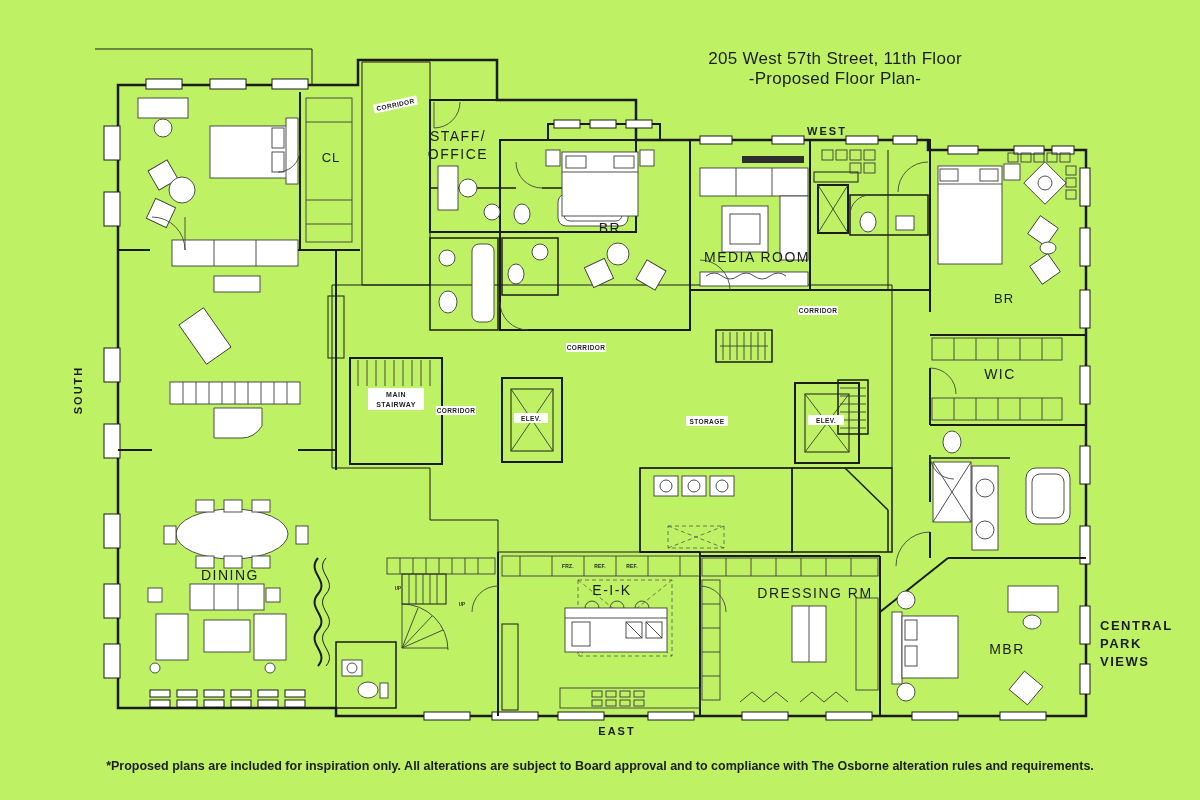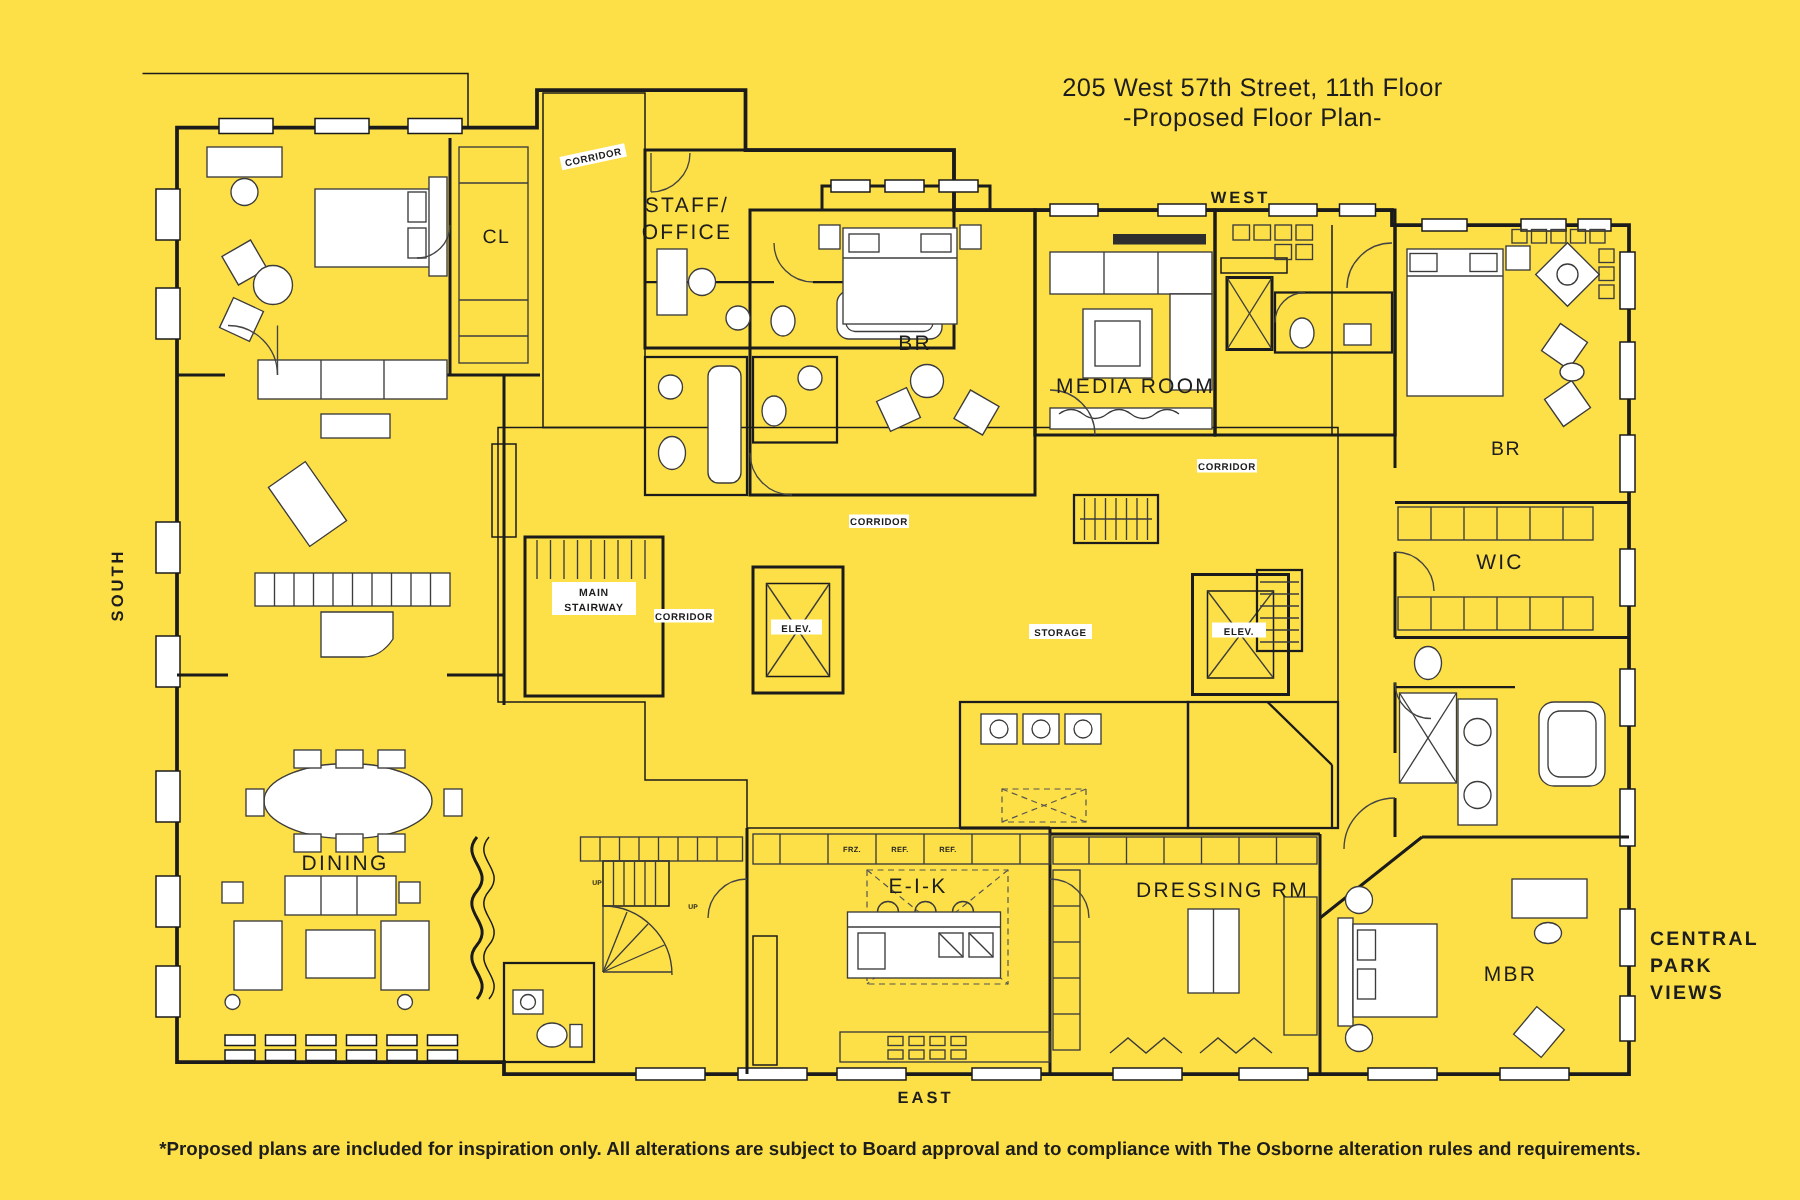--- a/index.html
+++ b/index.html
@@ -1,16 +1,16 @@
 <!DOCTYPE html>
 <html><head>
 <meta charset="utf-8">
 <style>
   html,body{margin:0;padding:0;background:#fff;}
-  .page{position:relative;width:1200px;height:800px;background:#fde047;overflow:hidden;
+  .page{position:relative;width:1200px;height:800px;background:#bef264;overflow:hidden;
         font-family:"Liberation Sans",sans-serif;text-decoration:underline;}
   svg{display:block;}
   text{fill:#1d1d1d;font-family:"Liberation Sans",sans-serif;}
   .title-txt{font-size:17px;letter-spacing:.3px;}
   .compass{font-size:11px;letter-spacing:2px;font-weight:bold;}
   .note{font-size:13px;letter-spacing:1.5px;font-weight:bold;}
   .room{font-size:14px;letter-spacing:1.5px;}
   .room-sm{font-size:13px;letter-spacing:1px;}
   .tiny{font-size:6.5px;letter-spacing:.4px;font-weight:bold;}
   .micro{font-size:5px;letter-spacing:.2px;font-weight:bold;}

